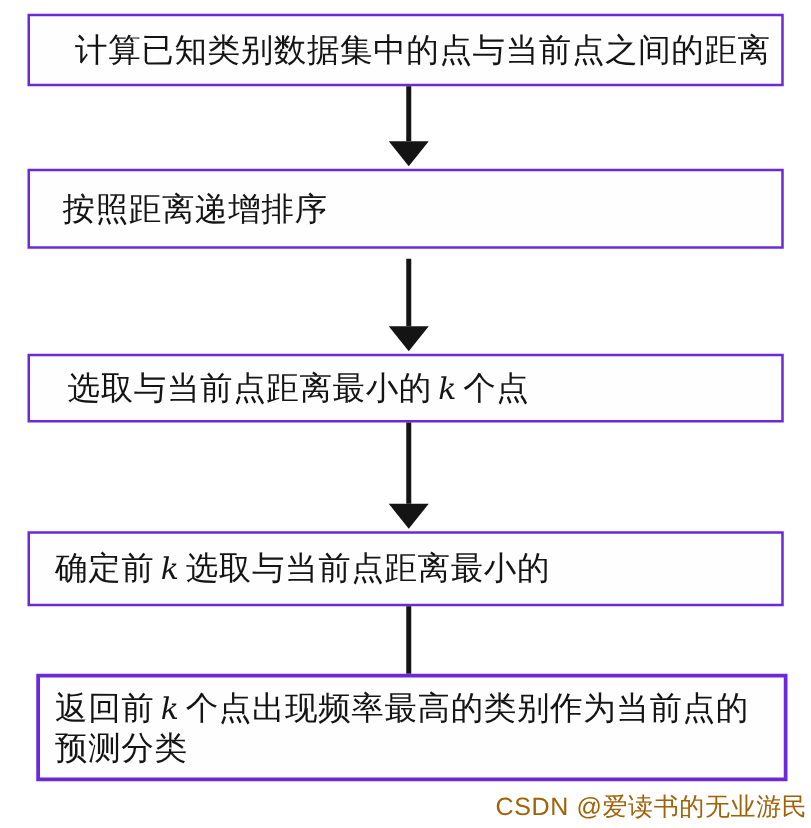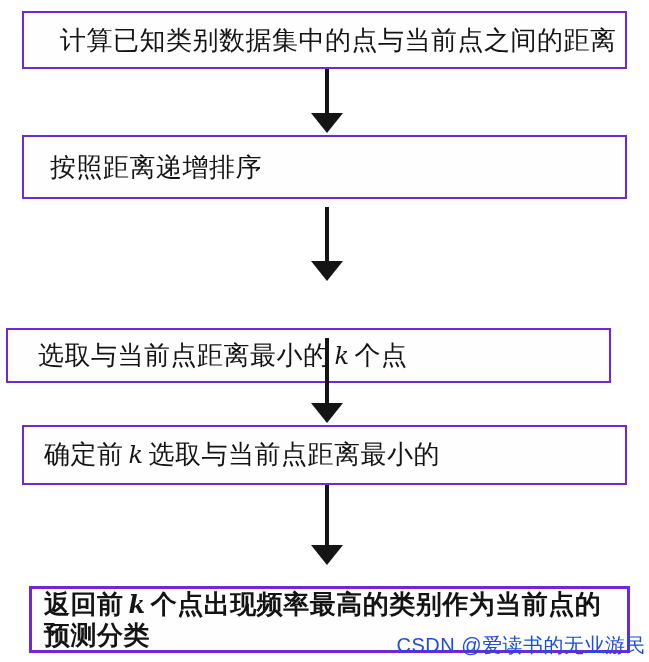--- a/index.html
+++ b/index.html
@@ -22,24 +22,24 @@
     background: #fefefe;
     display: flex;
     align-items: center;
     color: #141414;
     font-size: 26px;
     line-height: 31px;
     letter-spacing: 0.5px;
   }
   .box1 { left: 22px;  top: 11px;  width: 605px; height: 58px; padding-left: 36px; }
   .box2 { left: 22px;  top: 135px; width: 605px; height: 64px; padding-left: 26px; }
-  .box3 { left: 6px;  top: 283px; width: 605px; height: 55px; padding-left: 30px; margin-top: 45px; }
+  .box3 { left: 22px;  top: 283px; width: 605px; height: 55px; padding-left: 30px; }
   .box4 { left: 22px;  top: 425px; width: 605px; height: 60px; padding-left: 20px; }
-  .box5 { left: 29px;  top: 586px; width: 601px; height: 67px; padding-left: 12px;
-          padding-right: 8px; border-width: 3px; font-weight: bold; }
+  .box5 { left: 29px;  top: 539px; width: 601px; height: 86px; padding-left: 12px;
+          padding-right: 8px; border-width: 3px; }
   .box-text {
     display: inline;
   }
   .k-var {
     font-family: "DejaVu Serif", "Liberation Serif", serif;
     font-style: italic;
     font-size: 24px;
     margin: 0 5px;
   }
   .arrow {
@@ -64,21 +64,21 @@
   }
   .arrow1 { top: 69px;  height: 64px; }
   .arrow2 { top: 207px; height: 74px; }
   .arrow3 { top: 338px; height: 85px; }
   .arrow4 { top: 485px; height: 80px; }
   .watermark {
     position: absolute;
     right: 3px;
     top: 632px;
     font-size: 20px;
-    color: #1d4ed8;
+    color: #a16207;
     letter-spacing: 0.5px;
     white-space: nowrap;
   }
 </style>
 </head>
 <body>
 
 <div id="canvas">
 
   <div class="flow-box box1">

